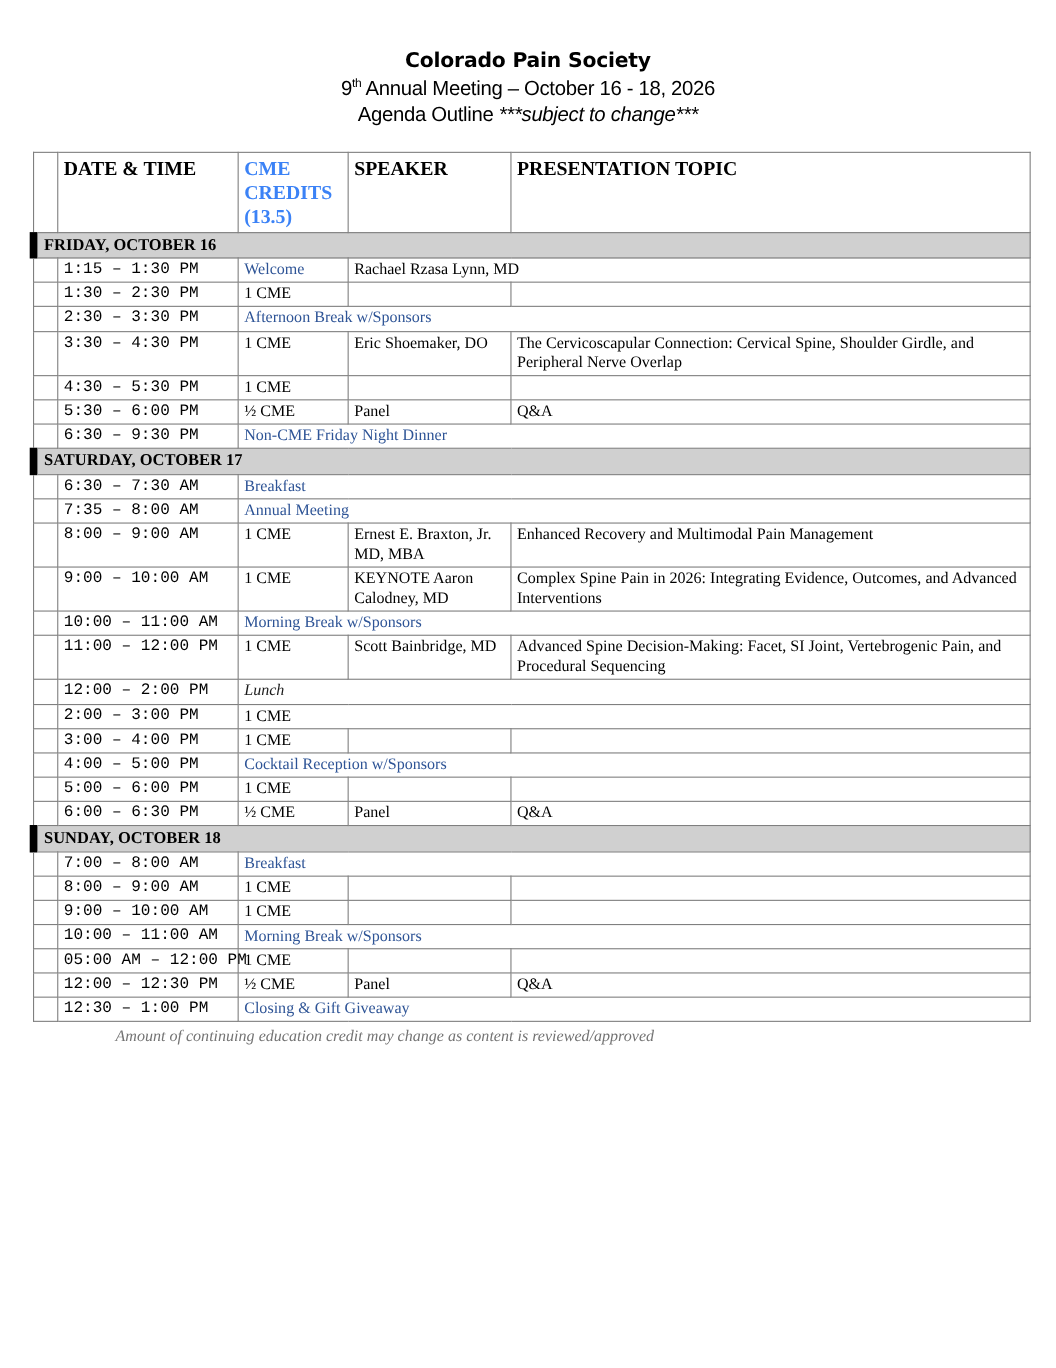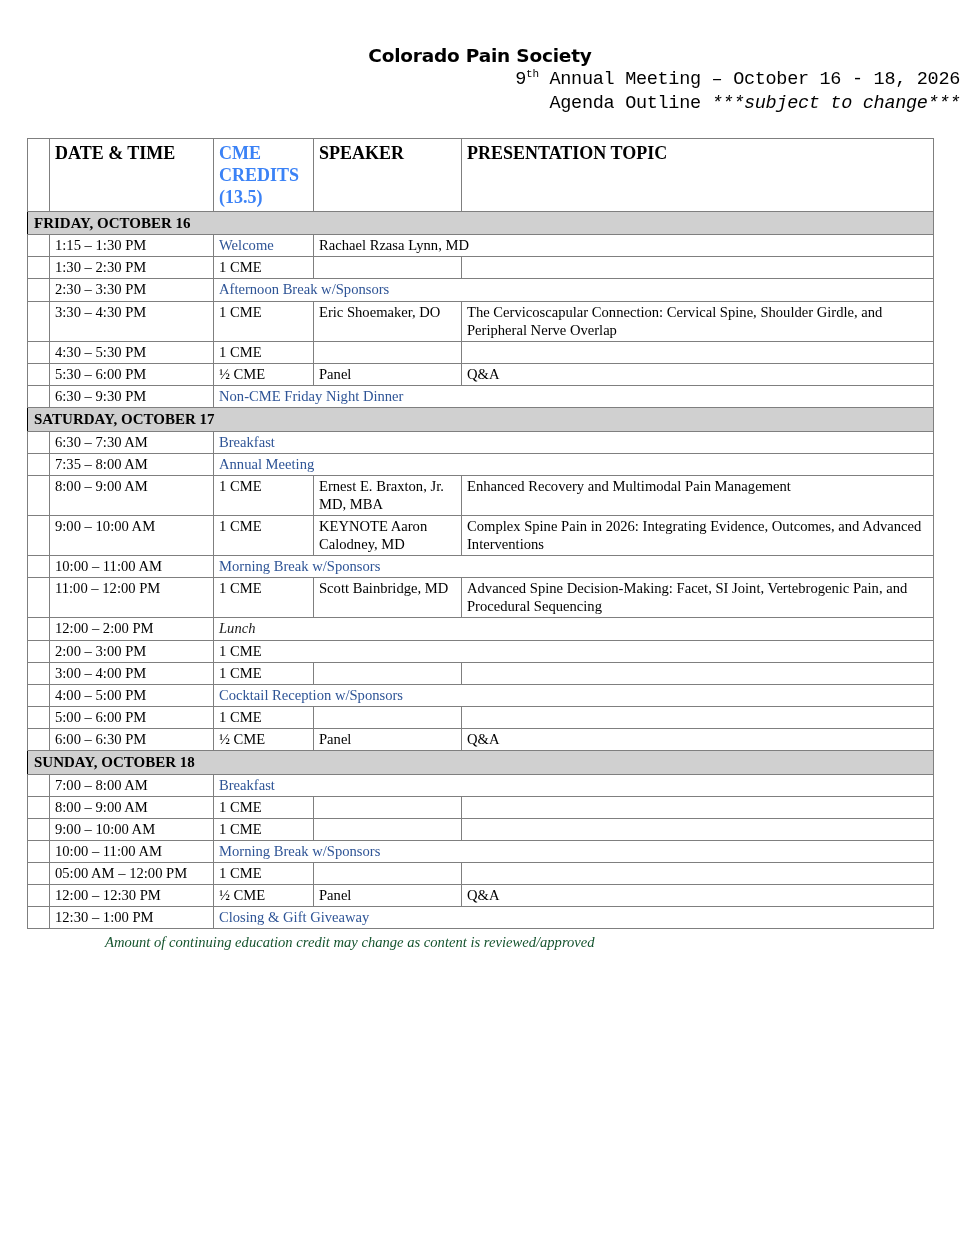--- a/index.html
+++ b/index.html
@@ -29,26 +29,25 @@
     padding-top: 44px;
   }
   .doc-title {
     font-family: "DejaVu Sans", sans-serif;
     font-weight: bold;
     font-size: 18.5px;
     letter-spacing: -0.2px;
     line-height: 1.28;
   }
   .doc-subtitle {
-    font-family: Liberation Mono, monospace;
+    font-family: Liberation Sans, sans-serif;
     font-weight: normal;
     font-size: 18.5px;
     line-height: 1.3;
     letter-spacing: -0.3px;
-    text-align: right;
   }
   .doc-subtitle sup {
     font-size: 11px;
     vertical-align: super;
     line-height: 0;
   }
   .doc-subtitle .ital {
     font-style: italic;
   }
 
@@ -93,27 +92,27 @@
   td.hdr-spacer { border-right: 1px solid #7f7f7f; }
 
   
   tr.day-row td {
     background: #d0d0d0;
     font-weight: bold;
     font-size: 15px;
     padding-top: 2px;
     padding-bottom: 2px;
     padding-left: 6px;
-    border-left: 1px solid #000000;
+    border-left: 7px solid #000000;
     border-right: 1px solid #7f7f7f;
   }
 
   
   tr.item-row td { height: 17px; }
-  td.cell-time { white-space: nowrap; }
+  td.cell-time { white-space: nowrap; font-family: Liberation Mono, monospace; }
   td.blank-pad { border-left: 1px solid #7f7f7f; }
 
   .note-it {
     color: #2e5496;
   }
   .note-dark {
     font-style: italic;
     color: #1a1a1a;
   }
 
@@ -122,21 +121,21 @@
 
   
   .footer-note {
     width: 906px;
     margin: 0 auto;
     padding-top: 5px;
     padding-left: 78px;
     box-sizing: border-box;
     font-style: italic;
     font-size: 14.6px;
-    color: #14532d;
+    color: #737373;
   }
 </style>
 </head>
 <body>
 
 <div class="page">
 
   <div class="title-block">
     <div class="doc-title">Colorado Pain Society</div>
     <div class="doc-subtitle"><span>9</span><sup>th</sup><span> Annual Meeting – October 16 - 18, 2026</span></div>

